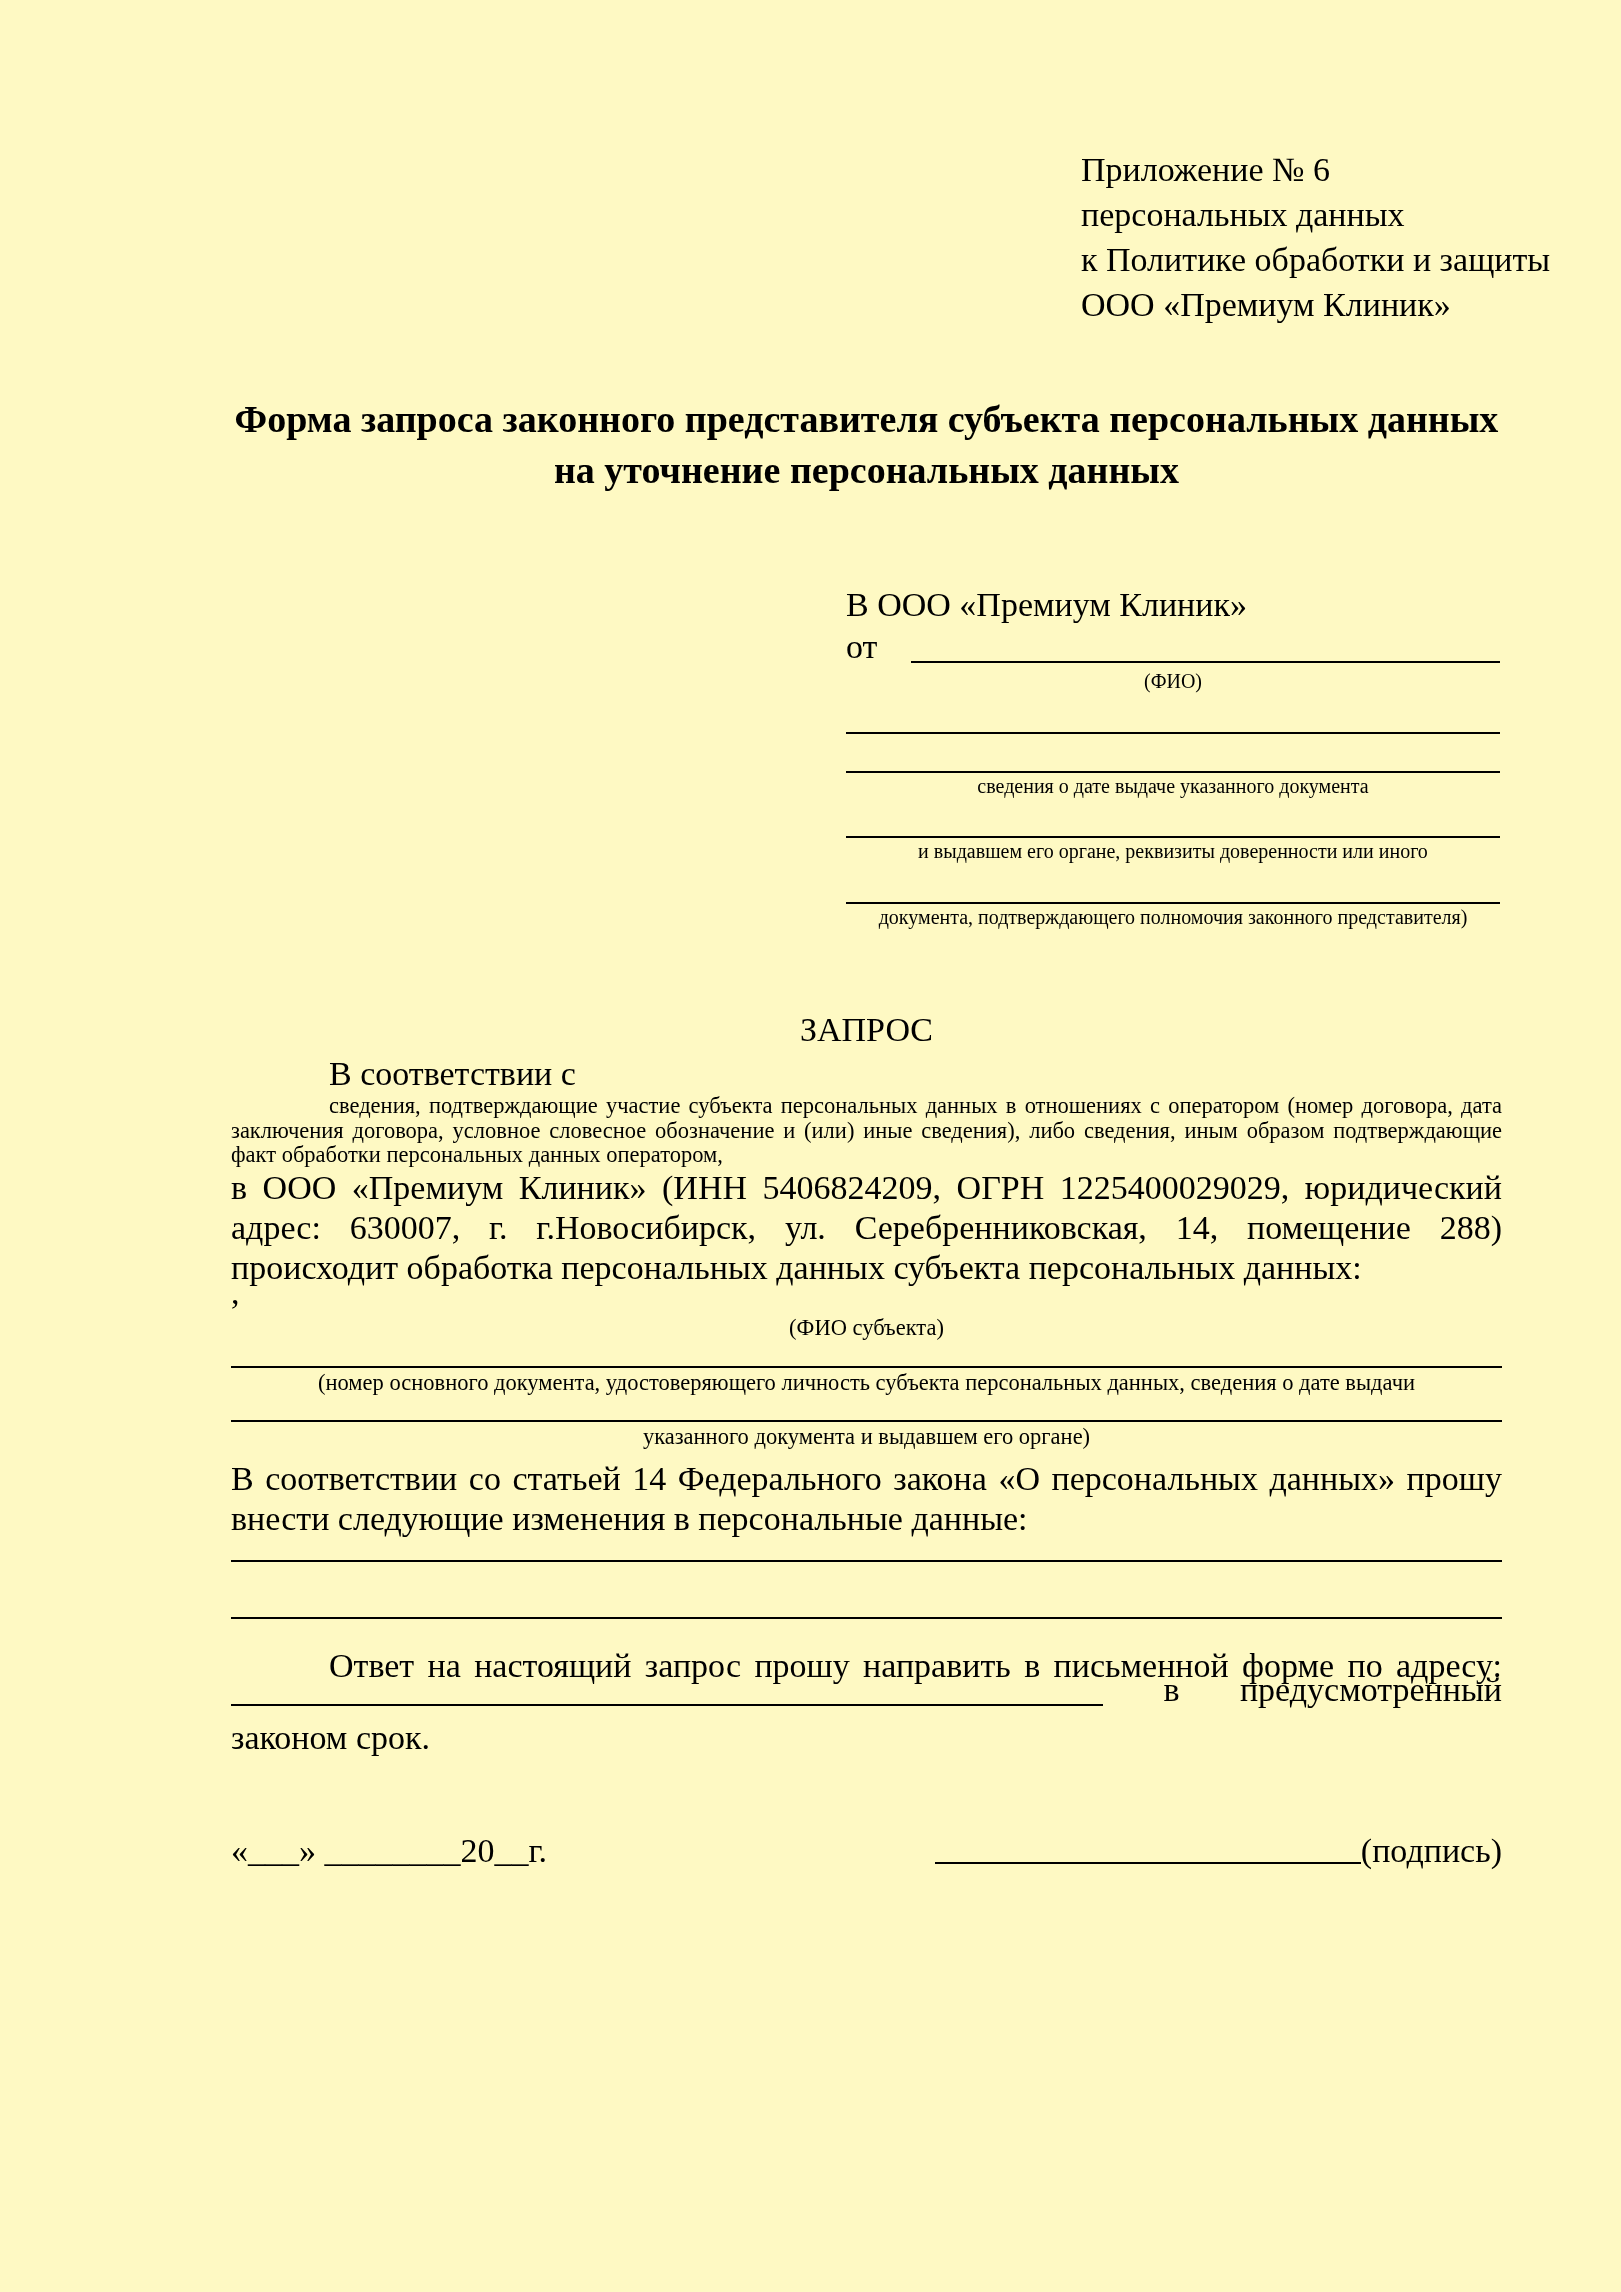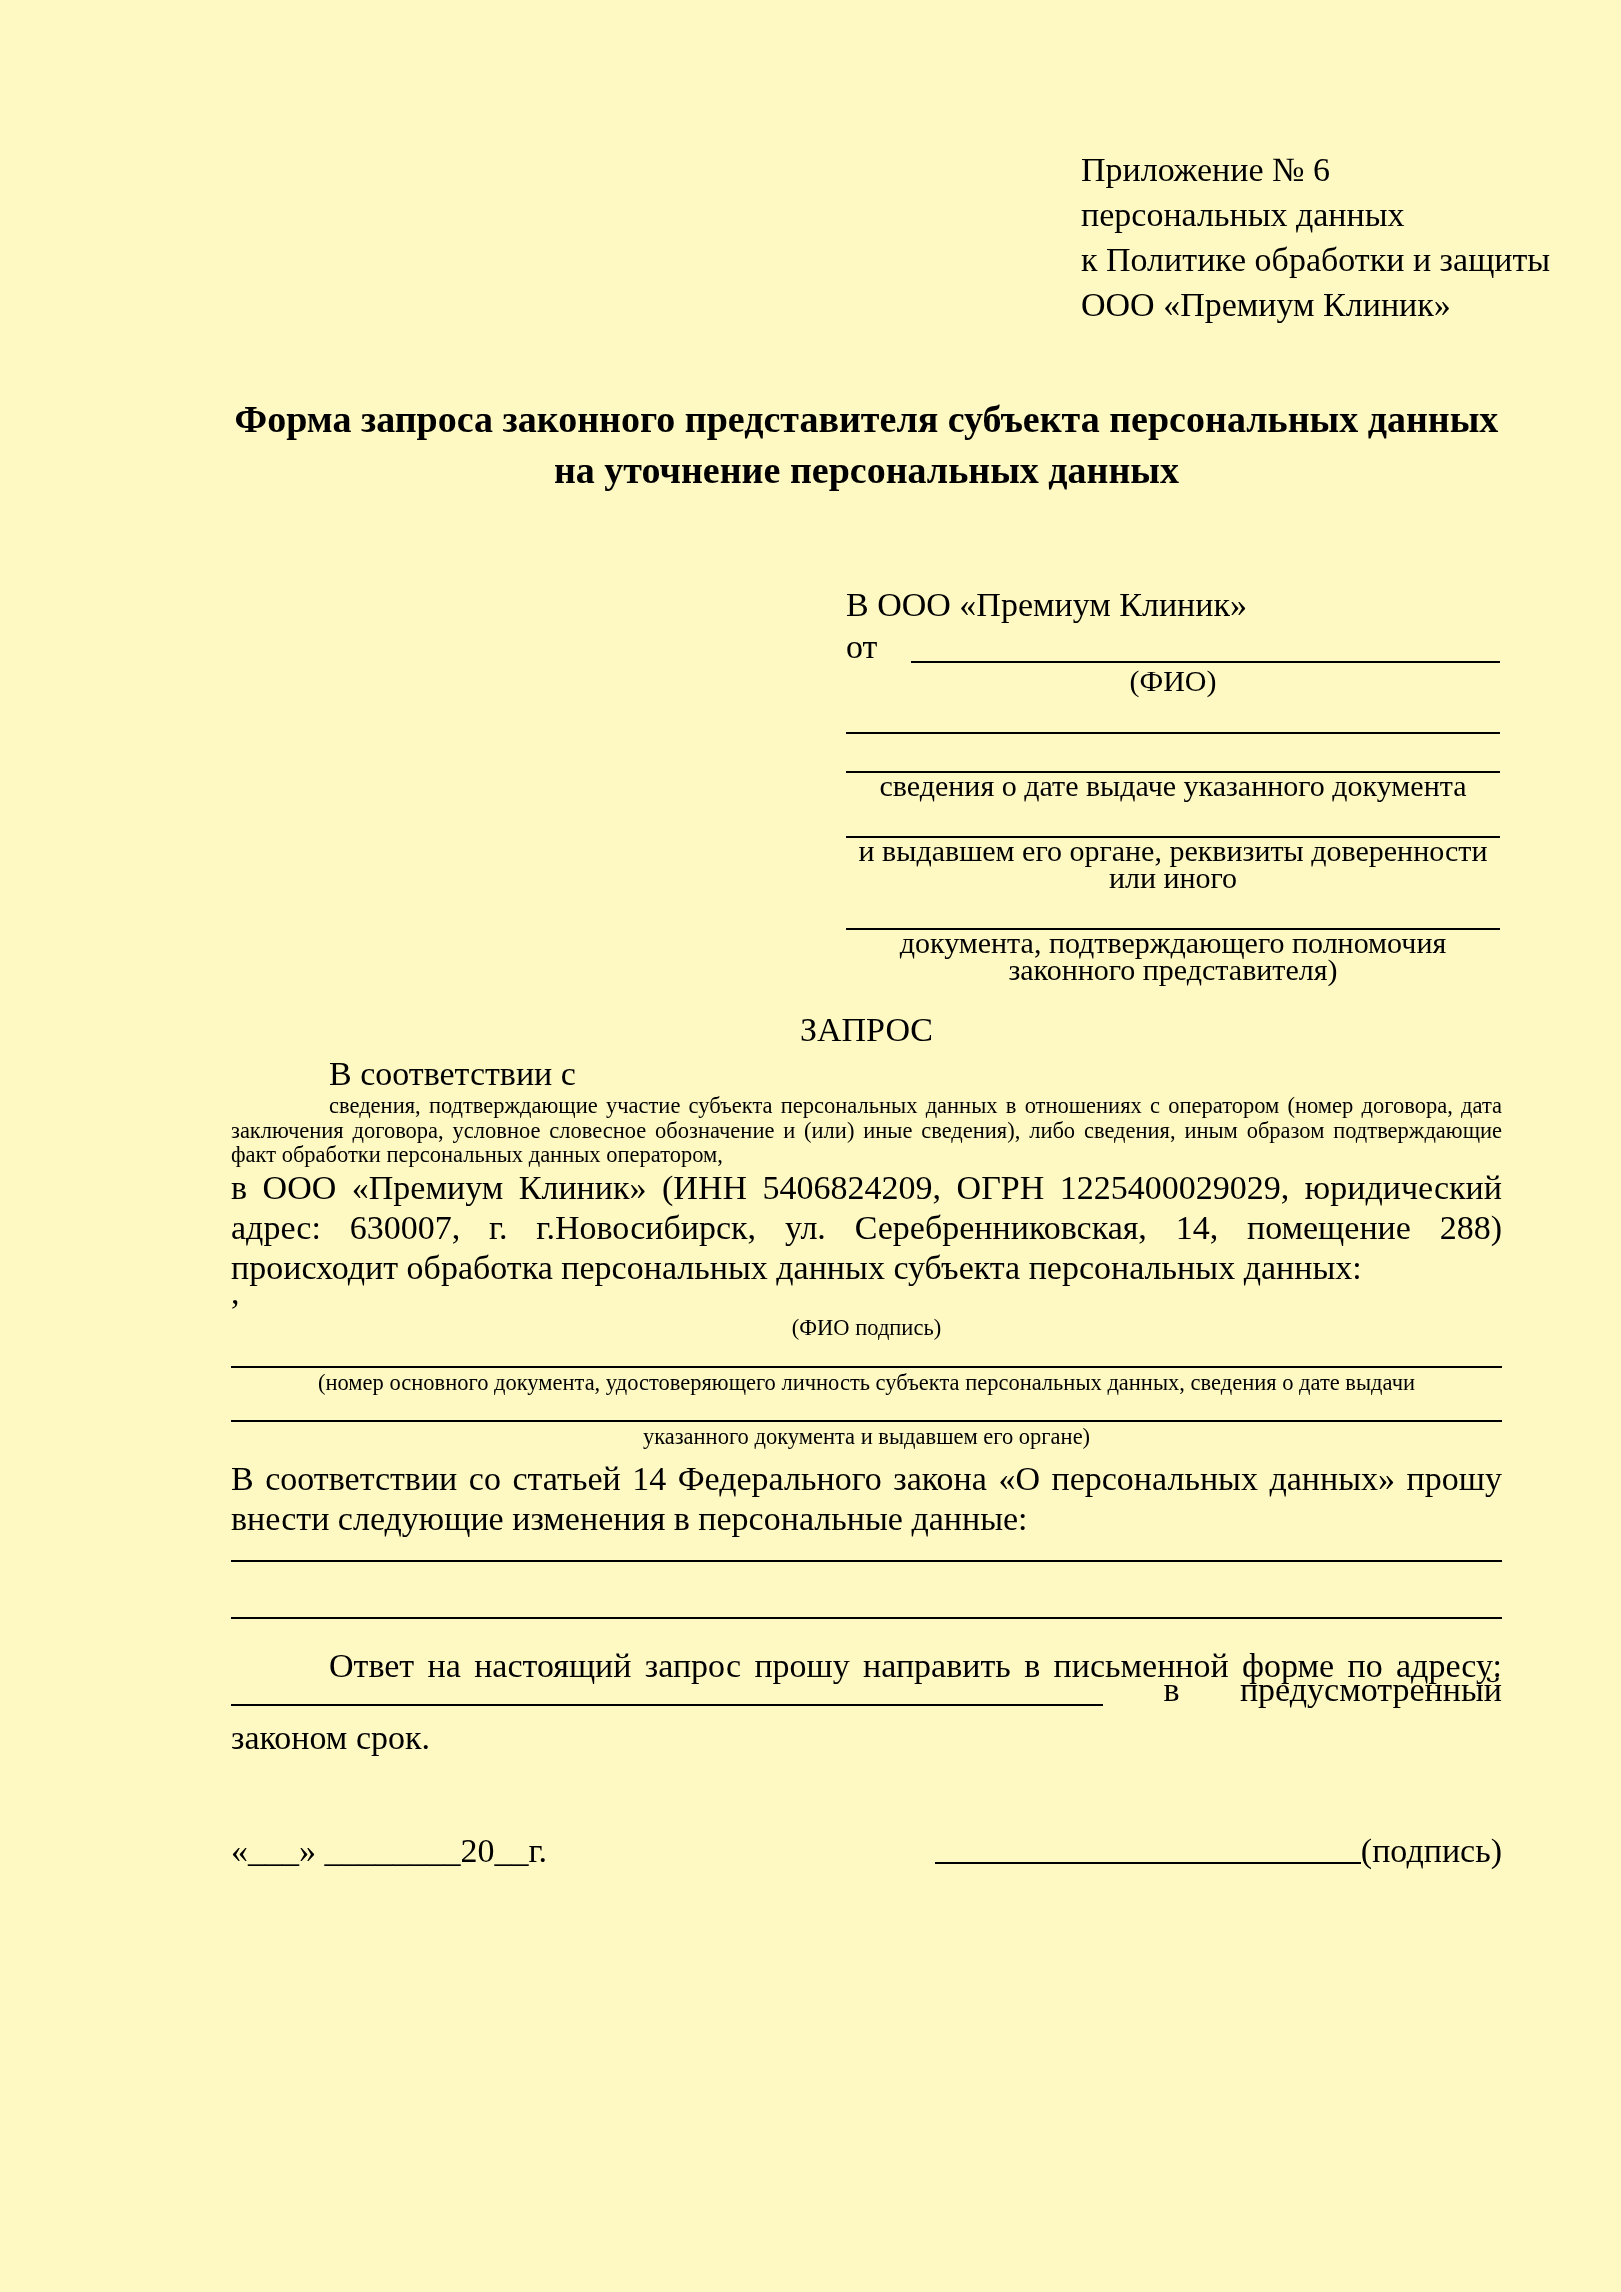--- a/index.html
+++ b/index.html
@@ -47,21 +47,21 @@
     line-height: 42px;
   }
   .frow { display: flex; align-items: flex-end; gap: 24px; }
   .ul {
     border-bottom: 2.9px solid #000;
     height: 0;
     margin-bottom: 4.9px;
   }
   .frow .grow { flex: 1 1 auto; }
   .cap {
-    font-size: 30px;
+    font-size: 20px;
     line-height: 26.5px;
     text-align: center;
     font-family: Liberation Serif, serif;
   }
   .blank { height: 39px; border-bottom: 2.9px solid #000; }
 
   
   .bodycol {
     position: absolute;
     left: 231px;
@@ -150,21 +150,21 @@
     </div>
 
     <div class="smallcap">сведения, подтверждающие участие субъекта персональных данных в отношениях с оператором (номер договора, дата заключения договора, условное словесное обозначение и (или) иные сведения), либо сведения, иным образом подтверждающие факт обработки персональных данных оператором,</div>
 
     <div class="par">в ООО «Премиум Клиник» (ИНН 5406824209, ОГРН 1225400029029, юридический адрес: 630007, г. г.Новосибирск, ул. Серебренниковская, 14, помещение 288) происходит обработка персональных данных субъекта персональных данных:</div>
 
     <div class="subj-row">
       <span class="ul grow"></span>
       <span>,</span>
     </div>
-    <div class="cap30">(ФИО подпись)</div>
+    <div class="cap30">(ФИО субъекта)</div>
 
     <div class="line-sp"></div>
     <div class="cap30">(номер основного документа, удостоверяющего личность субъекта персональных данных, сведения о дате выдачи</div>
 
     <div class="line-sp"></div>
     <div class="cap30">указанного документа и выдавшем его органе)</div>
 
     <div class="law-par">В соответствии со статьей 14 Федерального закона «О персональных данных» прошу внести следующие изменения в персональные данные:</div>
 
     <div class="blank-wide1"></div>

